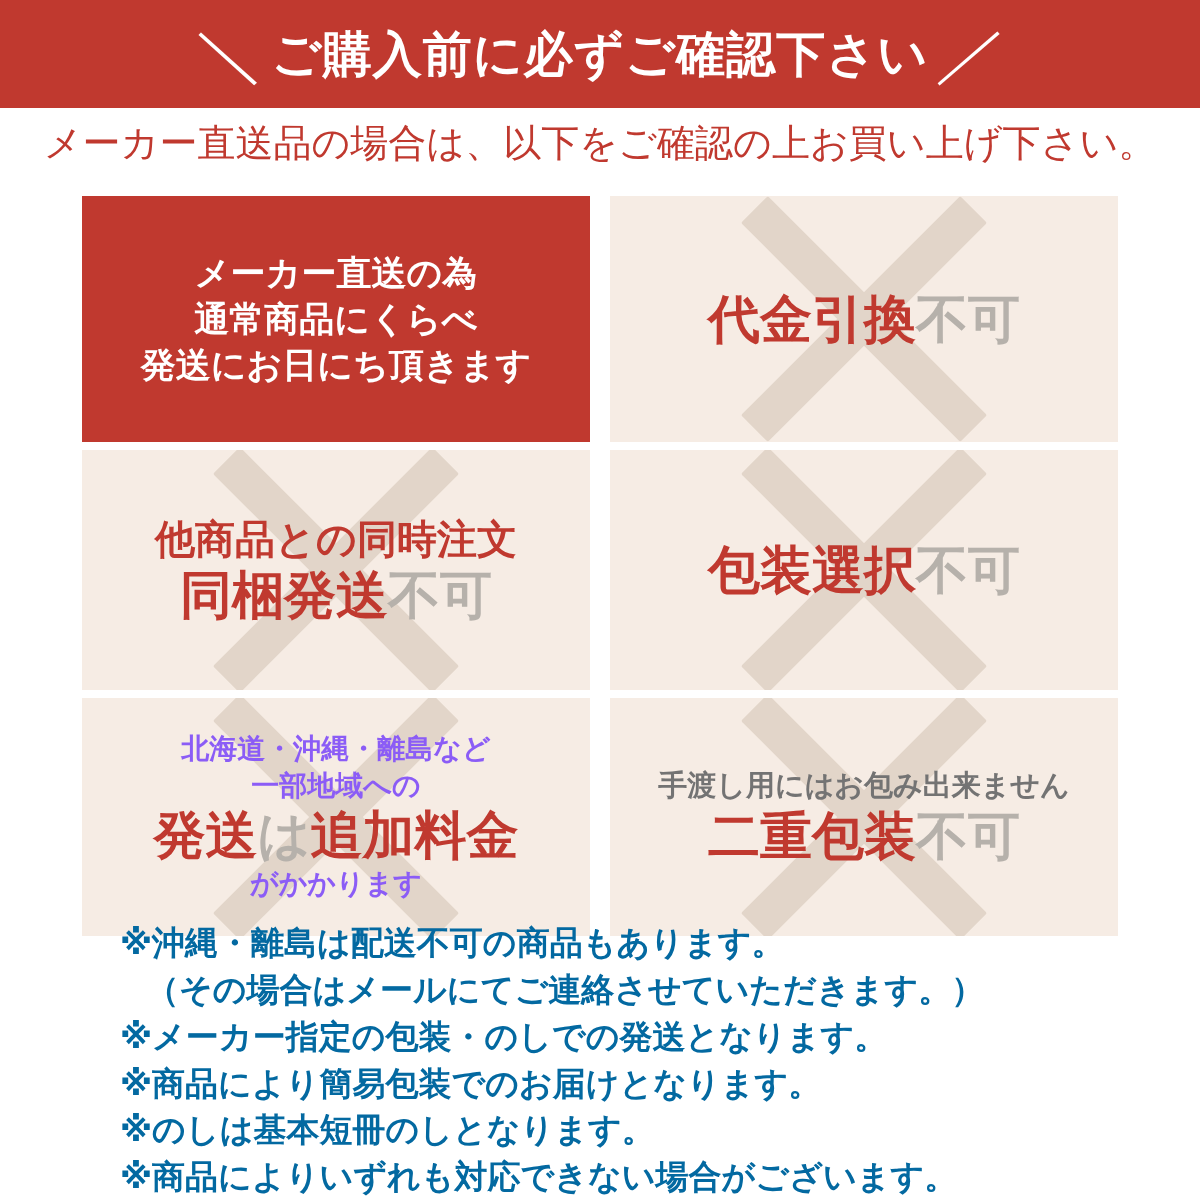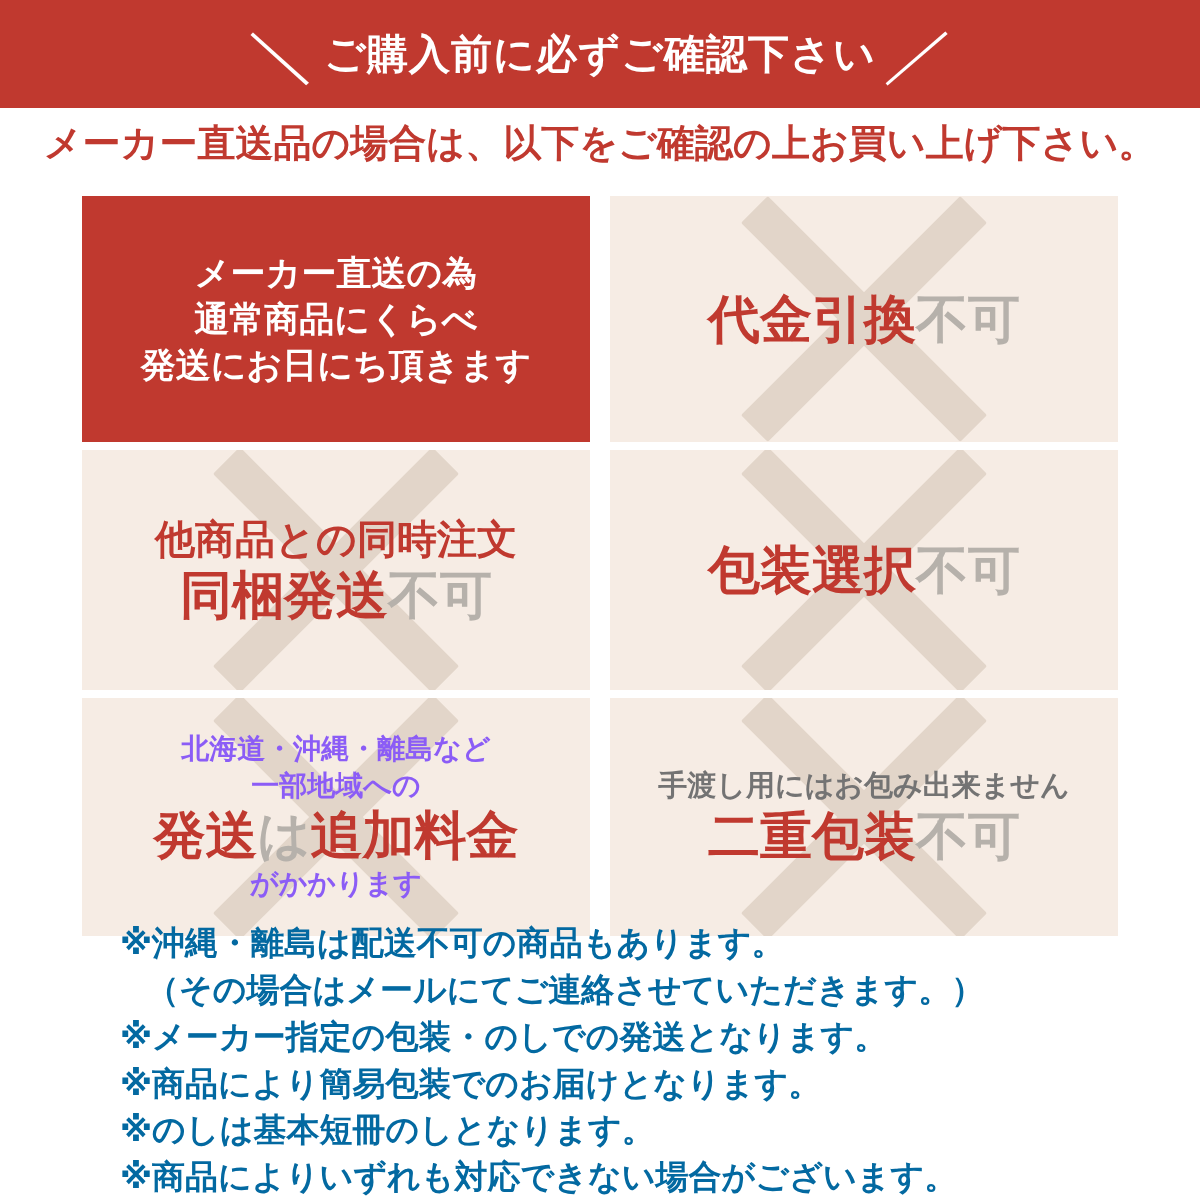--- a/index.html
+++ b/index.html
@@ -26,21 +26,21 @@
     justify-content: center;
   }
   .banner-inner {
     display: flex;
     align-items: center;
     justify-content: center;
     gap: 14px;
   }
   .banner-title {
     color: #ffffff;
-    font-size: 41px;
+    font-size: 49px;
     font-weight: 700;
     letter-spacing: 1px;
     line-height: 1;
     white-space: nowrap;
   }
   .slash {
     color: #ffffff;
     font-size: 62px;
     font-weight: 400;
     line-height: 1;
@@ -50,21 +50,21 @@
   .slash.right { transform: skewX(-14deg); }
 
   
   .subhead {
     position: absolute;
     left: 0; top: 118px;
     width: 1200px;
     text-align: center;
     color: #c0392f;
     font-size: 38px;
-    font-weight: 700;
+    font-weight: 400;
     letter-spacing: 0px;
     white-space: nowrap;
   }
 
   
   .grid {
     position: absolute;
     left: 82px; top: 196px;
     width: 966px;
     display: grid;

